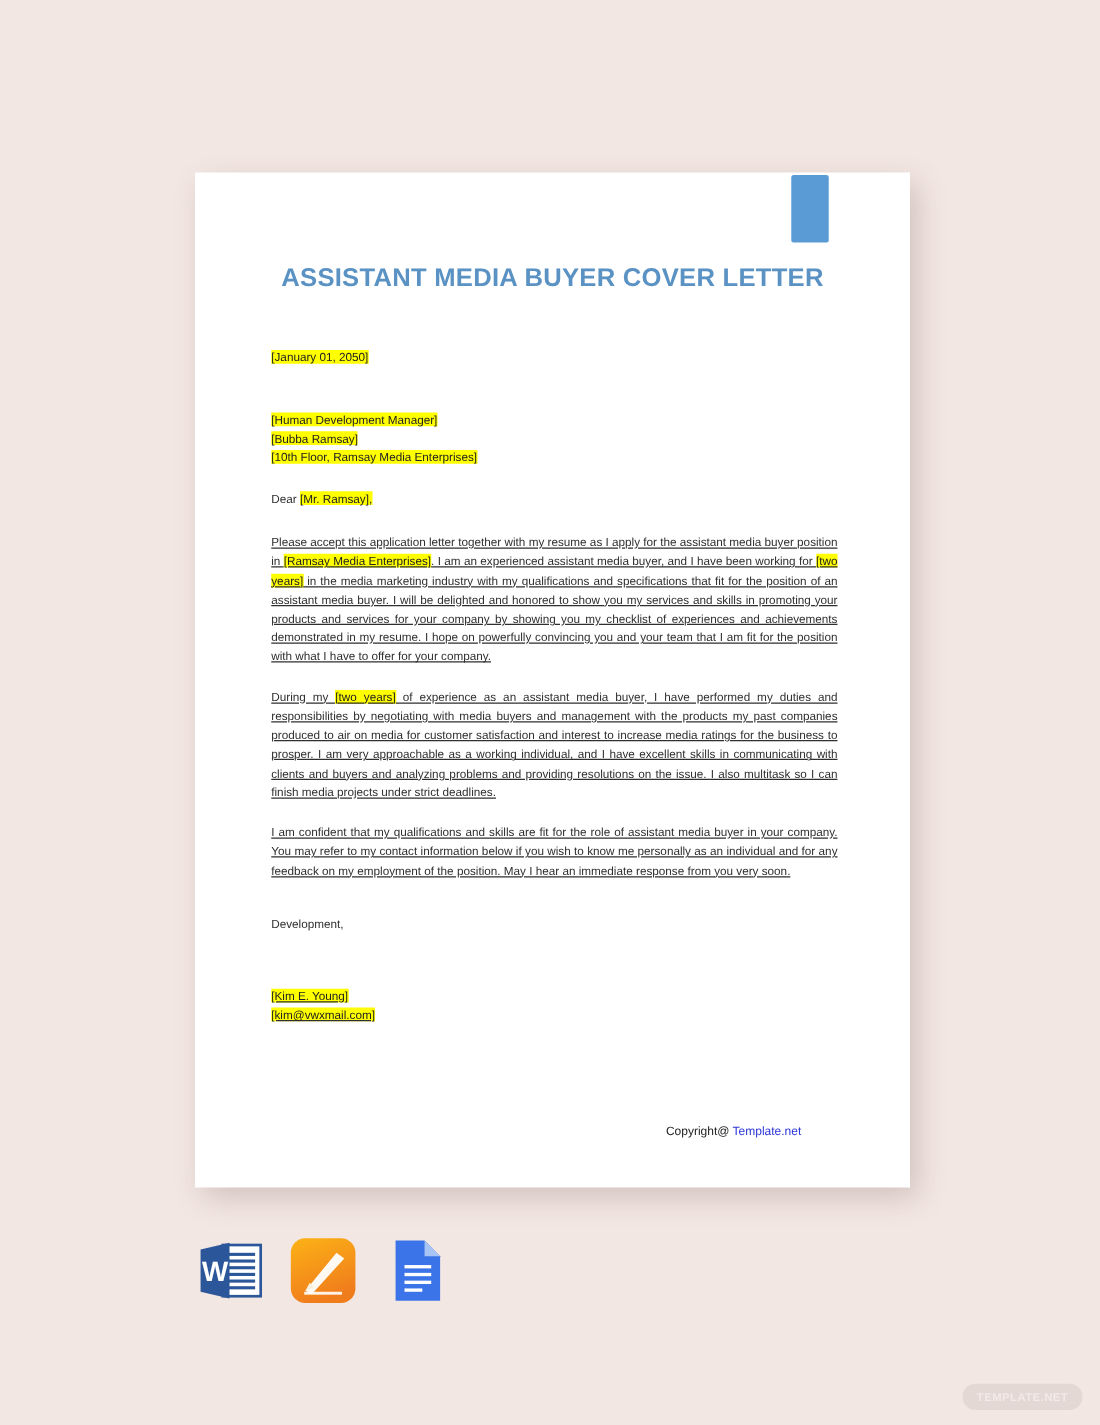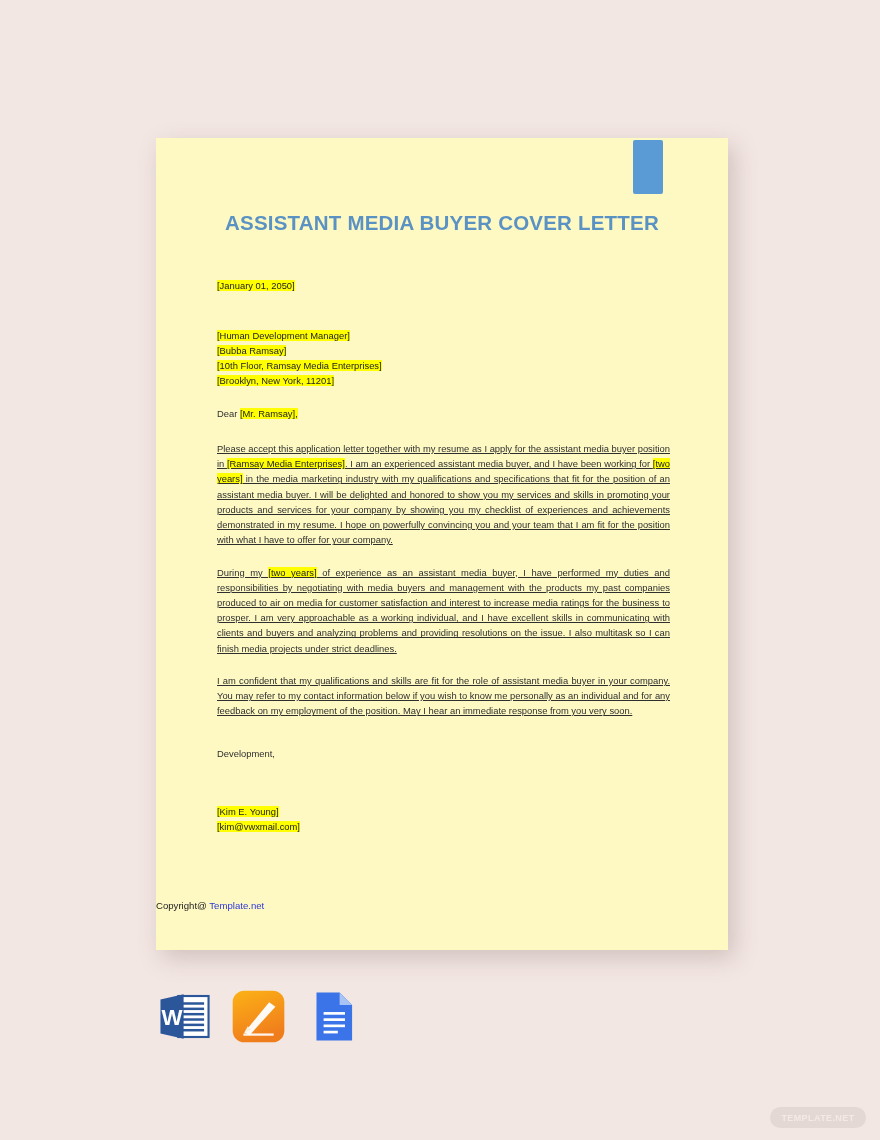--- a/index.html
+++ b/index.html
@@ -16,21 +16,21 @@
     position: relative;
   }
 
   
   #doc-page {
     position: absolute;
     left: 156px;
     top: 138px;
     width: 572px;
     height: 812px;
-    background: #fef9c3;
+    background: #ffffff;
     box-shadow: 6px 8px 22px rgba(120, 95, 88, 0.28);
   }
 
   
   #accent-bar {
     position: absolute;
     left: 477px;
     top: 2px;
     width: 30px;
     height: 54px;
@@ -88,31 +88,32 @@
     margin-bottom: 0;
   }
   .blk-closing {
     margin: 27px 0 0 0;
   }
   .blk-signature {
     margin: 44px 0 0 0;
   }
   .blk-signature div {
     line-height: 1.58;
+    text-decoration: underline;
   }
 
   
   #copyright {
     position: absolute;
     left: 0;
     top: 762px;
     width: 100%;
-    padding-right: 24px;
+    padding-right: 87px;
     box-sizing: border-box;
-    text-align: left;
+    text-align: right;
     font-size: 9.6px;
     color: #222222;
   }
   #copyright .brand {
     color: #2c36d8;
   }
 
   
   #format-icons {
     position: absolute;
@@ -158,21 +159,20 @@
   <div id="letter-body">
 
     <p class="blk-date">
       <span class="hl">[January 01, 2050]</span>
     </p>
 
     <div class="blk-recipient">
       <div><span class="hl">[Human Development Manager]</span></div>
       <div><span class="hl">[Bubba Ramsay]</span></div>
       <div><span class="hl">[10th Floor, Ramsay Media Enterprises]</span></div>
-      <div><span class="hl">[Brooklyn, New York, 11201]</span></div>
     </div>
 
     <p class="blk-salutation"><span>Dear </span><span class="hl">[Mr. Ramsay],</span></p>
 
     <p class="para"><span>Please accept this application letter together with my resume as I apply for the assistant media buyer position in </span><span class="hl">[Ramsay Media Enterprises]</span><span>. I am an experienced assistant media buyer, and I have been working for </span><span class="hl">[two years]</span><span> in the media marketing industry with my qualifications and specifications that fit for the position of an assistant media buyer. I will be delighted and honored to show you my services and skills in promoting your products and services for your company by showing you my checklist of experiences and achievements demonstrated in my resume. I hope on powerfully convincing you and your team that I am fit for the position with what I have to offer for your company.</span></p>
 
     <p class="para"><span>During my </span><span class="hl">[two years]</span><span> of experience as an assistant media buyer, I have performed my duties and responsibilities by negotiating with media buyers and management with the products my past companies produced to air on media for customer satisfaction and interest to increase media ratings for the business to prosper. I am very approachable as a working individual, and I have excellent skills in communicating with clients and buyers and analyzing problems and providing resolutions on the issue. I also multitask so I can finish media projects under strict deadlines.</span></p>
 
     <p class="para"><span>I am confident that my qualifications and skills are fit for the role of assistant media buyer in your company. You may refer to my contact information below if you wish to know me personally as an individual and for any feedback on my employment of the position. May I hear an immediate response from you very soon.</span></p>
 

